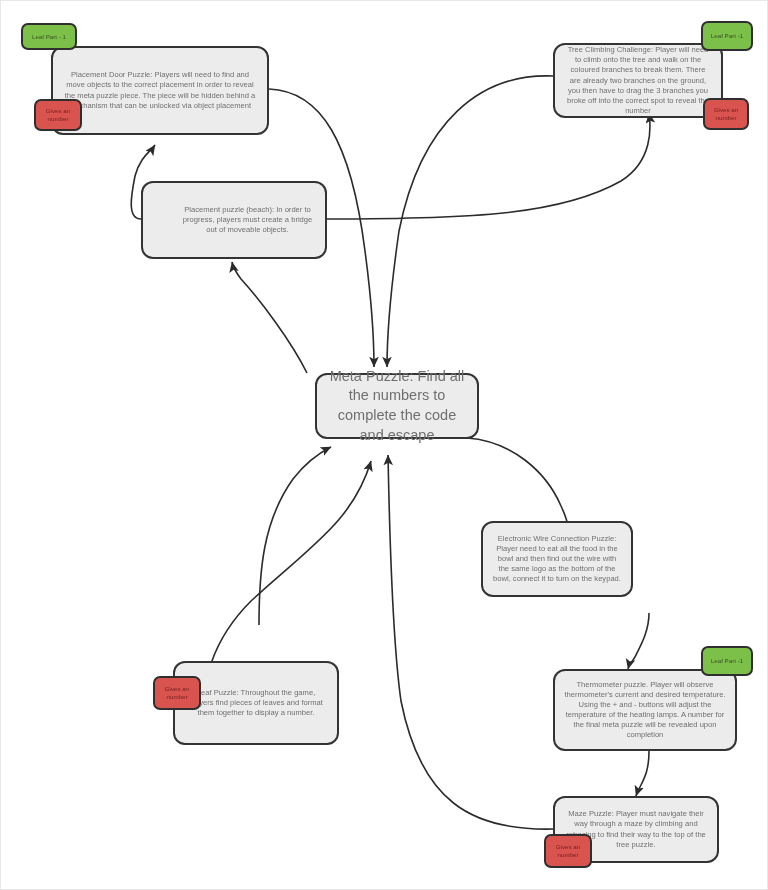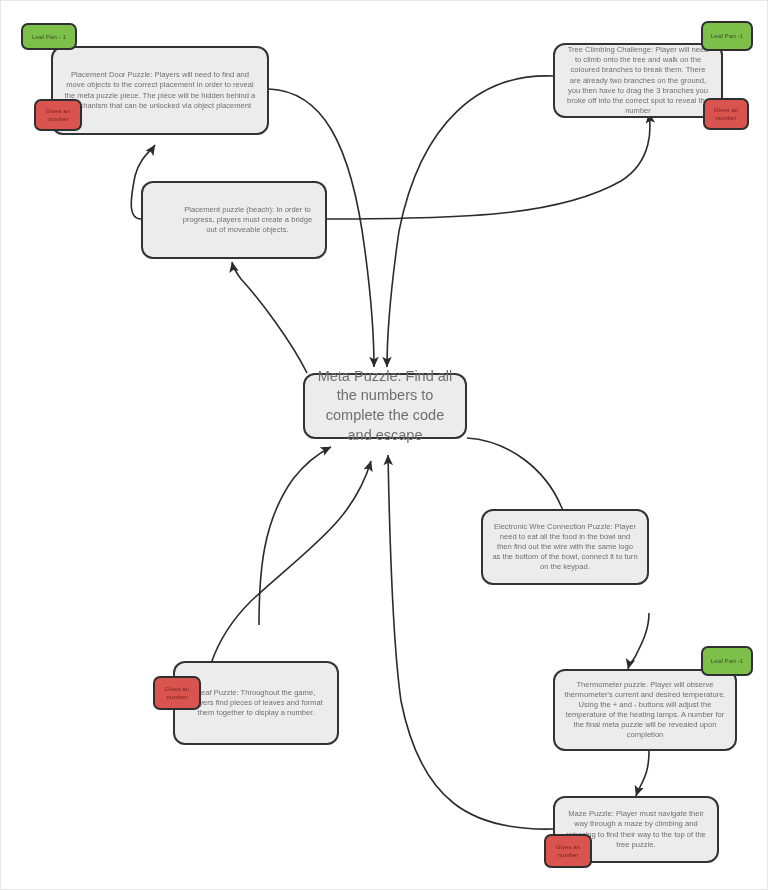--- a/index.html
+++ b/index.html
@@ -102,25 +102,25 @@
     <span>Leaf Part -1</span>
   </div>
   <div class="badge badge-red" style="left:702px;top:97px;width:46px;height:32px;">
     <span>Gives an number</span>
   </div>
 
   <div class="node small" style="left:140px;top:180px;width:186px;height:78px;padding-left:36px;">
     <span class="node-text">Placement puzzle (beach): In order to progress, players must create a bridge out of moveable objects.</span>
   </div>
 
-  <div class="node meta" style="left:302px;top:372px;width:164px;height:66px;justify-content:center;">
+  <div class="node meta" style="left:314px;top:372px;width:164px;height:66px;justify-content:center;">
     <span class="node-text">Meta Puzzle: Find all the numbers to complete the code and escape</span>
   </div>
 
-  <div class="node small" style="left:480px;top:508px;width:168px;height:76px;">
+  <div class="node small" style="left:480px;top:520px;width:152px;height:76px;">
     <span class="node-text">Electronic Wire Connection Puzzle: Player need to eat all the food in the bowl and then find out the wire with the same logo as the bottom of the bowl, connect it to turn on the keypad.</span>
   </div>
 
   <div class="node small" style="left:172px;top:660px;width:166px;height:84px;">
     <span class="node-text">Leaf Puzzle: Throughout the game, players find pieces of leaves and format them together to display a number.</span>
   </div>
   <div class="badge badge-red" style="left:152px;top:675px;width:48px;height:34px;">
     <span>Gives an number</span>
   </div>
 

